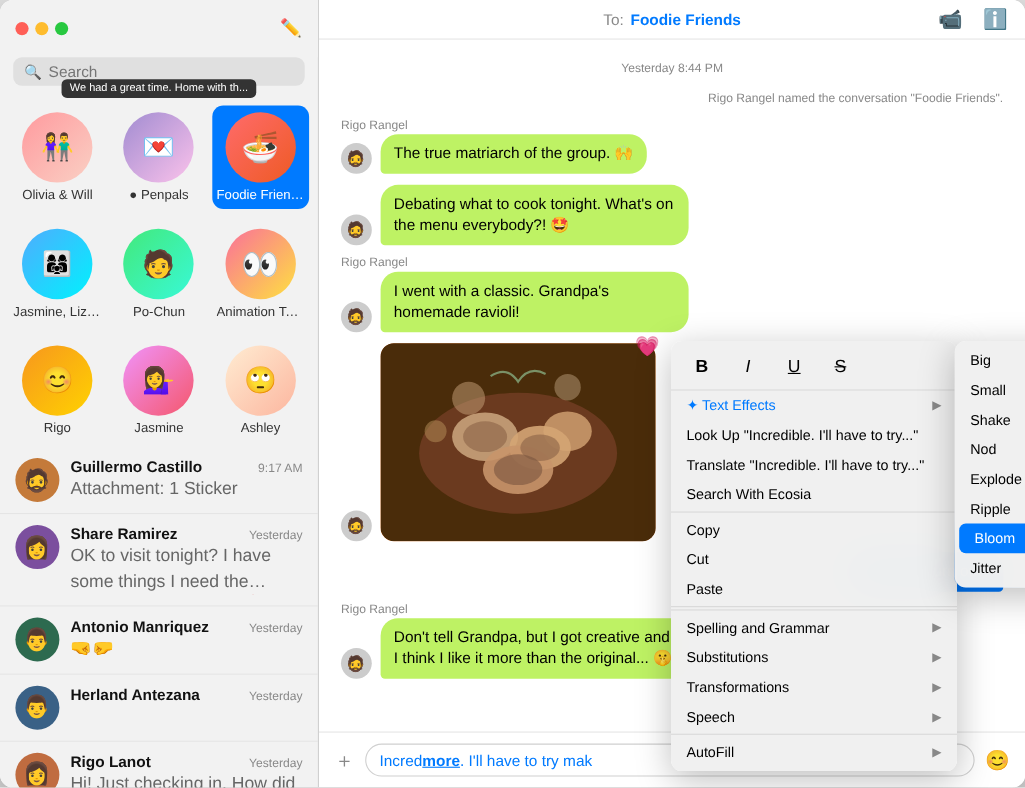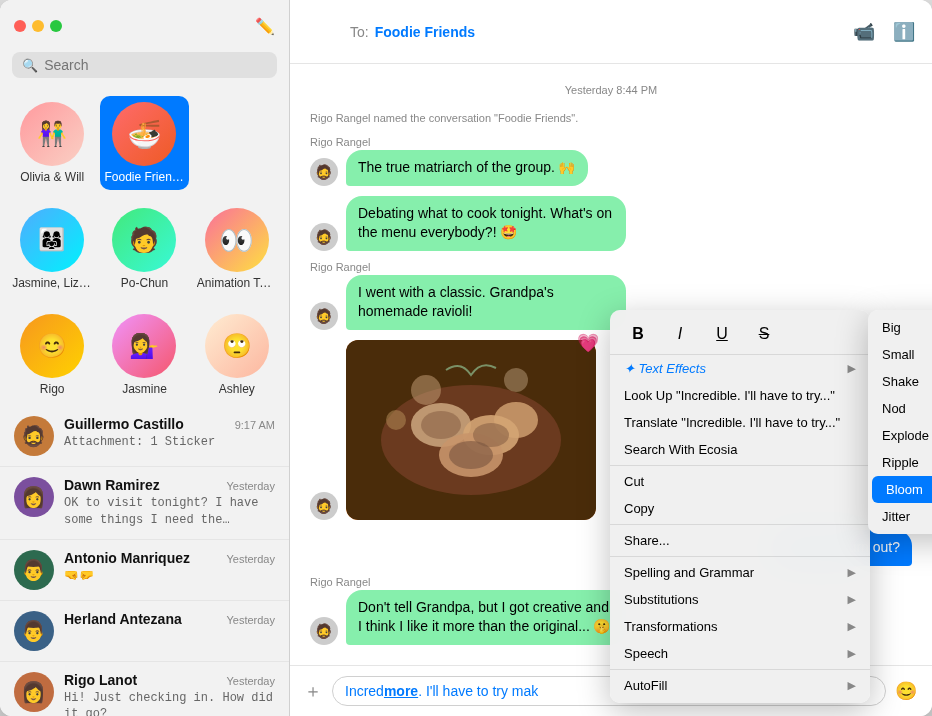--- a/index.html
+++ b/index.html
@@ -34,47 +34,47 @@
     .tooltip { position: absolute; top: -30px; left: 50%; transform: translateX(-50%); background: #333; color: #fff; font-size: 10px; padding: 3px 7px; border-radius: 5px; white-space: nowrap; z-index: 10; }
 
     
     .conv-list { flex: 1; overflow-y: auto; }
     .conv-item { display: flex; align-items: flex-start; padding: 10px 14px; gap: 10px; border-bottom: 1px solid #e5e5e5; cursor: pointer; }
     .conv-avatar { width: 40px; height: 40px; border-radius: 50%; display: flex; align-items: center; justify-content: center; font-size: 20px; flex-shrink: 0; overflow: hidden; }
     .conv-content { flex: 1; min-width: 0; }
     .conv-header { display: flex; justify-content: space-between; align-items: baseline; }
     .conv-name { font-size: 14px; font-weight: 600; color: #111; }
     .conv-time { font-size: 11px; color: #888; }
-    .conv-preview { font-size: 12px; color: #666; margin-top: 2px; line-height: 1.4; display: -webkit-box; -webkit-line-clamp: 2; -webkit-box-orient: vertical; overflow: hidden; font-family: Liberation Mono, monospace; }
+    .conv-preview { font-size: 16px; color: #666; margin-top: 2px; line-height: 1.4; display: -webkit-box; -webkit-line-clamp: 2; -webkit-box-orient: vertical; overflow: hidden; }
 
     
     .main { flex: 1; display: flex; flex-direction: column; background: #fff; position: relative; }
 
-    .chat-header { height: 64px; display: flex; align-items: center; justify-content: flex-start; border-bottom: 1px solid #e5e5e5; padding: 0 60px; position: relative; }
+    .chat-header { height: 36px; display: flex; align-items: center; justify-content: center; border-bottom: 1px solid #e5e5e5; padding: 0 60px; position: relative; }
     .chat-title-area { display: flex; align-items: center; gap: 6px; }
     .chat-to { font-size: 14px; color: #888; }
     .chat-name { font-size: 14px; font-weight: 600; color: #007aff; }
     .header-actions { position: absolute; right: 16px; display: flex; gap: 18px; }
     .header-icon { color: #888; font-size: 18px; cursor: pointer; }
 
     .chat-messages { flex: 1; overflow-y: auto; padding: 16px 20px; display: flex; flex-direction: column; gap: 10px; }
 
     .msg-date { text-align: center; font-size: 11px; color: #888; margin: 4px 0; }
-    .msg-system { text-align: left; font-size: 11px; color: #888; margin: 2px 0; }
+    .msg-system { text-align: right; font-size: 11px; color: #888; margin: 2px 0; }
     .msg-sender-name { font-size: 11px; color: #888; margin-bottom: 2px; }
     
     .msg-row { display: flex; flex-direction: column; }
     .msg-row.incoming { align-items: flex-start; }
     .msg-row.outgoing { align-items: flex-end; }
 
     .msg-with-avatar { display: flex; align-items: flex-end; gap: 8px; }
     .msg-avatar { width: 28px; height: 28px; border-radius: 50%; display: flex; align-items: center; justify-content: center; font-size: 14px; flex-shrink: 0; background: #ccc; }
 
     .bubble { max-width: 280px; padding: 8px 12px; border-radius: 16px; font-size: 14px; line-height: 1.4; }
-    .bubble.incoming { background: #86efac; color: #000; border-bottom-left-radius: 4px; }
+    .bubble.incoming { background: #bef264; color: #000; border-bottom-left-radius: 4px; }
     .bubble.outgoing { background: #007aff; color: #fff; border-bottom-right-radius: 4px; }
     .food-image { width: 250px; height: 180px; background: linear-gradient(135deg, #8B4513 0%, #D2691E 30%, #F4A460 60%, #8B4513 100%); border-radius: 12px; position: relative; display: flex; align-items: center; justify-content: center; font-size: 40px; }
 
     .heart-reaction { position: absolute; top: -8px; right: -4px; font-size: 18px; }
 
     .chat-input-area { border-top: 1px solid #e5e5e5; padding: 10px 14px; display: flex; align-items: center; gap: 10px; }
     .chat-input-btn { color: #888; font-size: 18px; cursor: pointer; }
     .chat-input { flex: 1; border: 1px solid #d0d0d0; border-radius: 16px; padding: 6px 12px; font-size: 14px; outline: none; }
     .chat-emoji-btn { color: #888; font-size: 18px; cursor: pointer; }
 
@@ -133,20 +133,27 @@
     <div class="search-bar">
       <span class="search-icon">🔍</span>
       <input class="search-input" type="text" placeholder="Search" style="">
     </div>
 
     <div class="avatar-grid">
       <div class="avatar-item">
         <div class="avatar-circle av-olivia" style="font-size:24px;">👫</div>
         <span class="avatar-label">Olivia &amp; Will</span>
       </div>
+      <div class="avatar-item" style="position:relative;">
+        <div style="position:relative;">
+          <div class="tooltip">We had a great time. Home with th...</div>
+        </div>
+        <div class="avatar-circle av-penpals" style="font-size:24px;">💌</div>
+        <span class="avatar-label">● Penpals</span>
+      </div>
       <div class="avatar-item selected">
         <div class="avatar-circle" style="background: linear-gradient(135deg, #ff6b6b, #ee5a24); font-size:28px;">🍜</div>
         <span class="avatar-label">Foodie Friends</span>
       </div>
     </div>
 
     <div class="avatar-grid">
       <div class="avatar-item">
         <div class="avatar-circle av-jasmine" style="font-size:22px;">👩‍👩‍👧</div>
         <span class="avatar-label">Jasmine, Liz &amp;...</span>
@@ -185,21 +192,21 @@
             <span class="conv-time">9:17 AM</span>
           </div>
           <div class="conv-preview">Attachment: 1 Sticker</div>
         </div>
       </div>
 
       <div class="conv-item">
         <div class="conv-avatar av-dawn" style="font-size:20px;">👩</div>
         <div class="conv-content">
           <div class="conv-header">
-            <span class="conv-name">Dawn Ramirez</span>
+            <span class="conv-name">Share Ramirez</span>
             <span class="conv-time">Yesterday</span>
           </div>
           <div class="conv-preview">OK to visit tonight? I have some things I need the grandkids' help with. 🥰</div>
         </div>
       </div>
 
       <div class="conv-item">
         <div class="conv-avatar av-antonio" style="font-size:20px;">👨</div>
         <div class="conv-content">
           <div class="conv-header">
@@ -329,50 +336,50 @@
     <div class="context-menu">
 
       <div class="context-menu-top">
         <div class="ctx-fmt-btn ctx-fmt-bold">B</div>
         <div class="ctx-fmt-btn ctx-fmt-italic">I</div>
         <div class="ctx-fmt-btn ctx-fmt-underline">U</div>
         <div class="ctx-fmt-btn ctx-fmt-strike">S</div>
       </div>
 
       <div class="ctx-item">
-        <span class="ctx-label" style="color:#007aff;font-style:italic;">✦ Text Effects</span>
+        <span class="ctx-label" style="color:#007aff;">✦ Text Effects</span>
         <span class="ctx-arrow">▶</span>
       </div>
 
       <div class="ctx-item">
         <span class="ctx-label">Look Up "Incredible. I'll have to try..."</span>
       </div>
 
       <div class="ctx-item">
         <span class="ctx-label">Translate "Incredible. I'll have to try..."</span>
       </div>
 
       <div class="ctx-item">
         <span class="ctx-label">Search With Ecosia</span>
       </div>
 
       <div class="ctx-divider"></div>
 
       <div class="ctx-item">
+        <span class="ctx-label">Copy</span>
+      </div>
+      <div class="ctx-item">
         <span class="ctx-label">Cut</span>
       </div>
       <div class="ctx-item">
-        <span class="ctx-label">Copy</span>
+        <span class="ctx-label">Paste</span>
       </div>
 
       <div class="ctx-divider"></div>
 
-      <div class="ctx-item">
-        <span class="ctx-label">Share...</span>
-      </div>
 
       <div class="ctx-divider"></div>
 
       <div class="ctx-item">
         <span class="ctx-label">Spelling and Grammar</span>
         <span class="ctx-arrow">▶</span>
       </div>
       <div class="ctx-item">
         <span class="ctx-label">Substitutions</span>
         <span class="ctx-arrow">▶</span>

